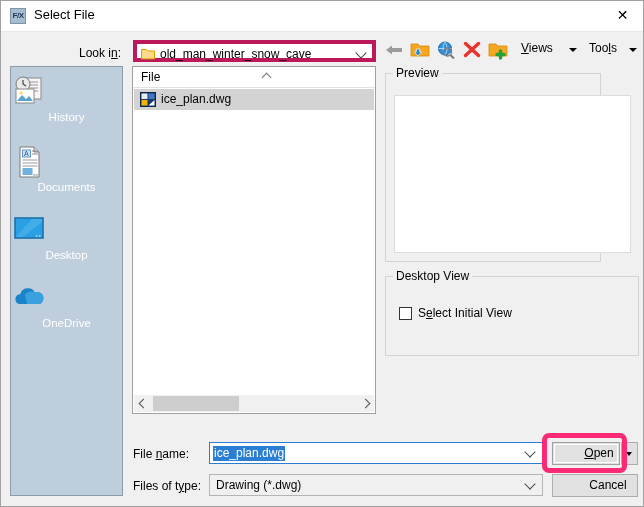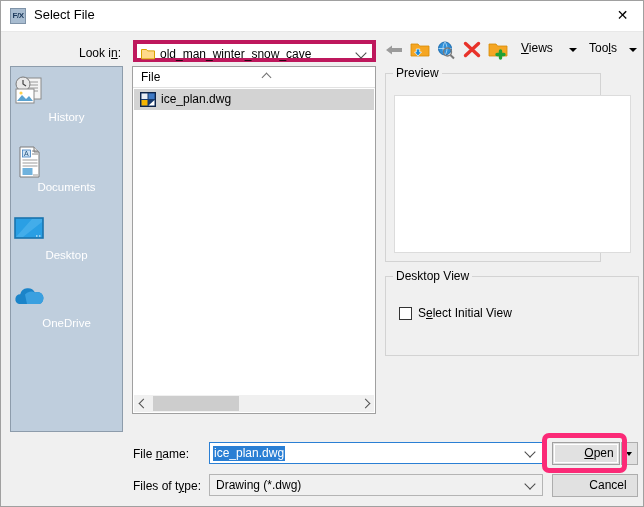--- a/index.html
+++ b/index.html
@@ -136,21 +136,21 @@
     border-left: 4px solid transparent;
     border-right: 4px solid transparent;
     border-top: 4px solid #000;
   }
   .u { text-decoration: underline; }
 
   
   #places {
     position: absolute;
     left: 9px; top: 65px;
-    width: 113px; height: 366px;
+    width: 113px; height: 430px;
     background: #bfcedd;
     border: 1px solid #8d9cab;
     box-sizing: border-box;
   }
   .place {
     position: absolute;
     left: 0;
     width: 111px;
     text-align: center;
     cursor: default;

